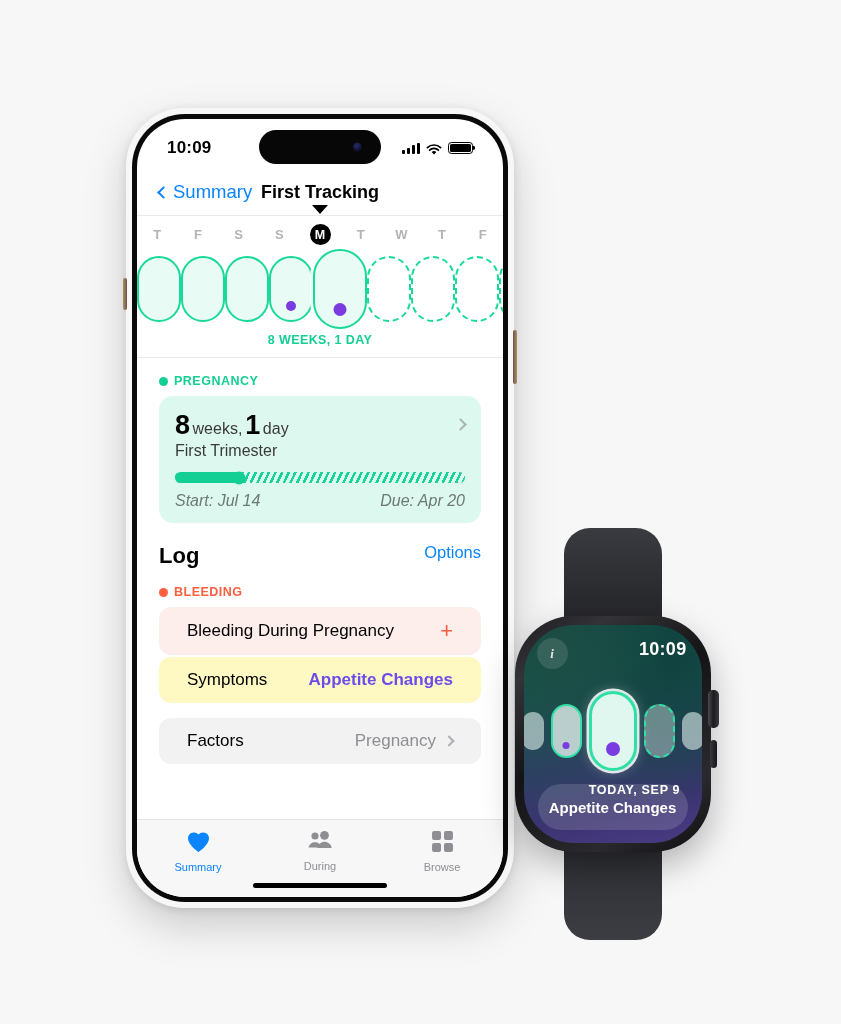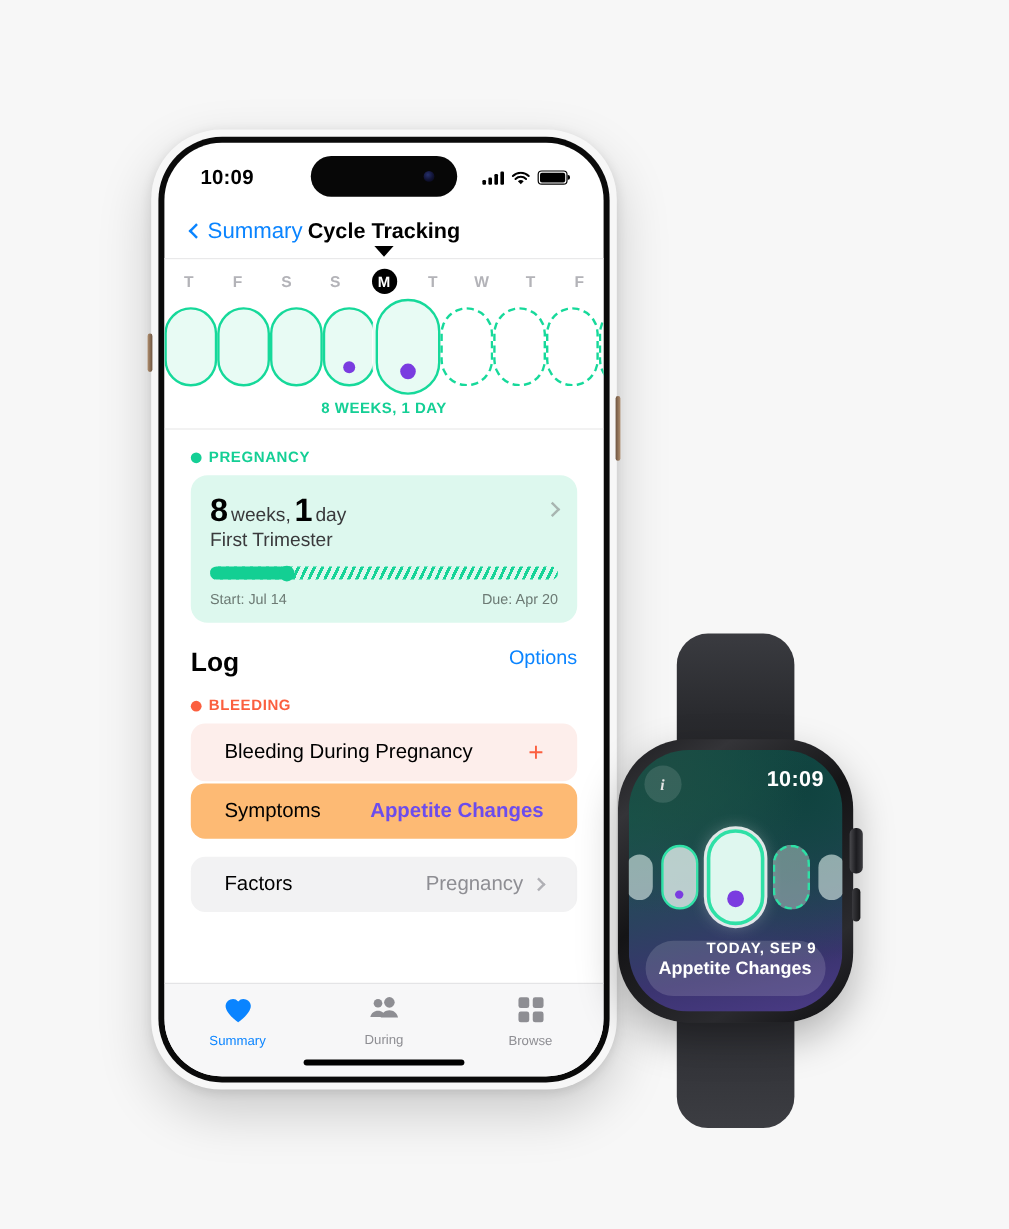--- a/index.html
+++ b/index.html
@@ -214,37 +214,37 @@
   .preg-bar .fill {
     position:absolute; left:0; top:0; bottom:0;
     border-radius:6px; background:#13cf93;
   }
   .preg-bar .knob {
     position:absolute; top:50%; transform:translate(-50%,-50%);
     width:13px;height:13px;border-radius:50%;background:#13cf93;
   }
   .preg-dates {
     display:flex; justify-content:space-between;
-    margin-top:9px; font-size:12px; color:#6c7a74;
+    margin-top:9px; font-size:16px; color:#6c7a74;font-style:italic;
   }
 
   .log-row {
     display:flex; padding-top:20px;
   }
   .log-title { font-size:22px; font-weight:700; color:#000; }
   .log-options { margin-left:auto; font-size:16.5px; color:#0a84ff; cursor:pointer; }
 
   .list-row {
     border-radius:12px; padding:13px 28px;
     display:flex; align-items:center;
     font-size:17px; color:#000;
     margin-bottom:2px;
   }
   .row-bleed { background:#fdeeeb; }
-  .row-sym   { background:#fdba74; }
+  .row-sym   { background:#fef9c3; }
   .row-fac   { background:#f2f2f3; }
   .row-val { margin-left:auto; display:flex; align-items:center; gap:9px; }
   .plus {
     margin-left:auto; color:#fb5f3f; font-size:22px; line-height:1; font-weight:400;
   }
   .val-purple { color:#6c4ced; font-weight:700; font-size:17px; }
   .val-gray { color:#8e8e93; font-size:17px; }
   .chev-r {
     width:8px;height:8px;
     border-right:2.2px solid #b0b0b5; border-top:2.2px solid #b0b0b5;
@@ -399,21 +399,21 @@
                 <span></span>
               </div>
           </div>
         </div>
 
         <div class="navbar">
           <div class="nav-back">
             <span class="chev-l"></span>
             <span>Summary</span>
           </div>
-          <div class="nav-title">Cycle Tracking</div>
+          <div class="nav-title">First Tracking</div>
         </div>
 
 
         <div class="calwrap">
           <div class="cal-arrow"></div>
           <div class="cal-days">
             <div class="cal-day">
                 <span>T</span>
               </div>
             <div class="cal-day">

